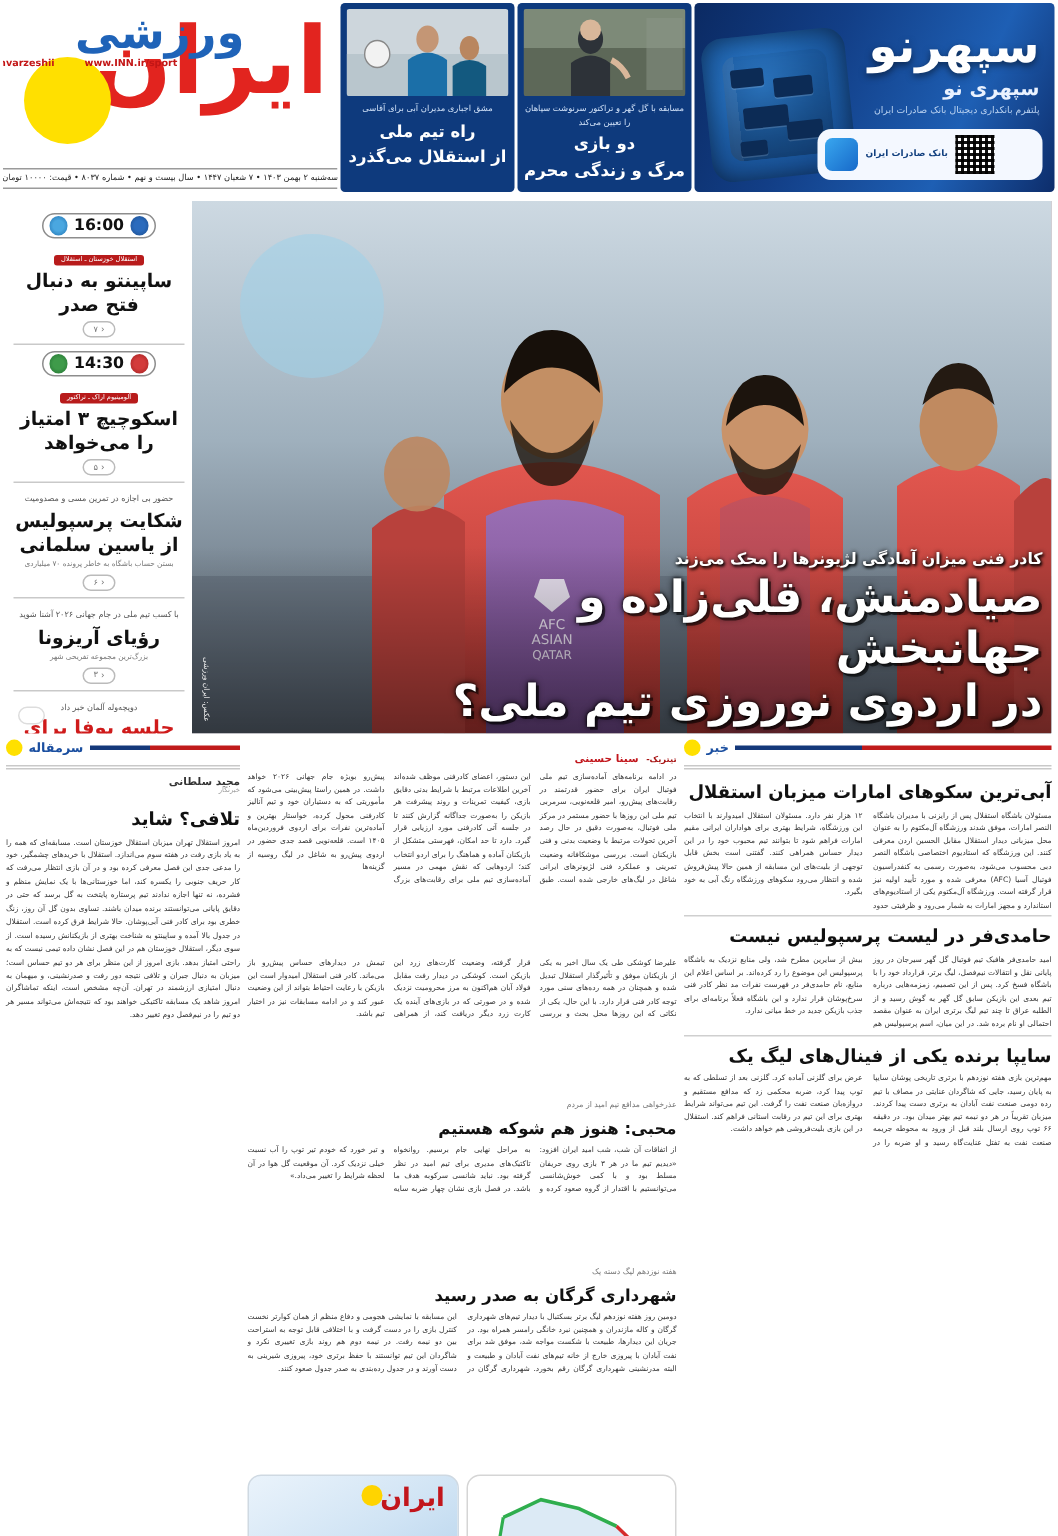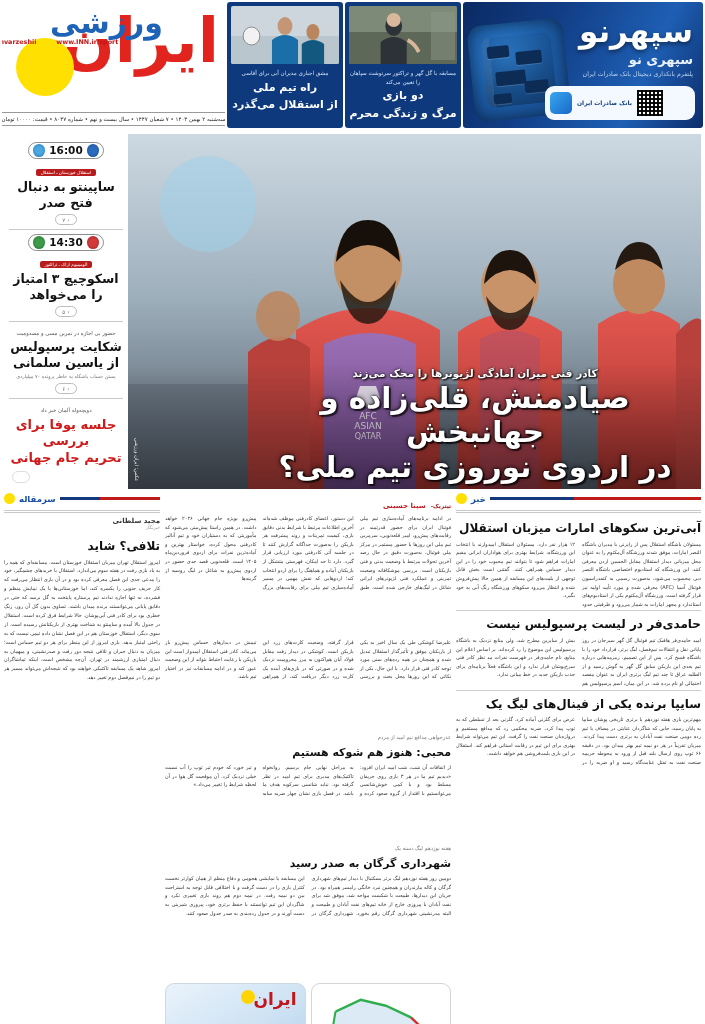--- a/index.html
+++ b/index.html
@@ -94,21 +94,21 @@
 
   
   .hero { position:relative; margin:4px 4px 0 4px; width:697px; height:355px; overflow:hidden; }
   .hero-left-col {
     position:absolute; left:0; top:0; width:124px; height:100%;
     background:#fff; z-index:4; padding:4px 5px 0 5px; text-align:center;
   }
   .hero-img-area{ position:absolute; right:0; top:0; width:573px; height:100%; overflow:hidden; background:#4a3f52;}
 
   .hero-headline {
-    position:absolute; right:16px; bottom:4px; z-index:5; text-align:center; width:420px;
+    position:absolute; right:6px; bottom:4px; z-index:5; text-align:right; width:420px;
   }
   .hero-kicker {
     display:inline-block; font-size:10.5px; font-weight:bold; color:#ffffff;
     text-shadow:0 0 3px #000, 1px 1px 2px #000; margin-bottom:2px;
   }
   .hero-title {
     font-size:29.5px; font-weight:bold; color:#ffffff; line-height:1.18;
     text-shadow: 0 0 2px #000, 0 0 5px rgba(0,0,0,.85), 2px 2px 0 rgba(0,0,0,.55);
     letter-spacing:-.5px;
   }
@@ -389,20 +389,29 @@
         <div class="t-kicker">حضور بی اجازه در تمرین مسی و مصدومیت</div>
         <div class="t-title" style="white-space:pre-line;">شکایت پرسپولیس
 از یاسین سلمانی</div>
         <div class="t-sub">بستن حساب باشگاه به خاطر پرونده ۷۰ میلیاردی</div>
         <div class="pagechip">
           <span style="font-size:6px;">‹</span>
             <span>۶</span>
         </div>
       </div>
 
+      <div class="teaser">
+        <div class="t-kicker">با کسب تیم ملی در جام جهانی ۲۰۲۶ آشنا شوید</div>
+        <div class="t-title">رؤیای آریزونا</div>
+        <div class="t-sub">بزرگ‌ترین مجموعه تفریحی شهر</div>
+        <div class="pagechip">
+          <span style="font-size:6px;">‹</span>
+            <span>۳</span>
+        </div>
+      </div>
 
       <div class="teaser">
         <div class="t-kicker">دویچه‌وله آلمان خبر داد</div>
         <div class="t-title red" style="white-space:pre-line;">جلسه یوفا برای بررسی
 تحریم جام جهانی</div>
 
       </div>
 
     </div>
   </div>

